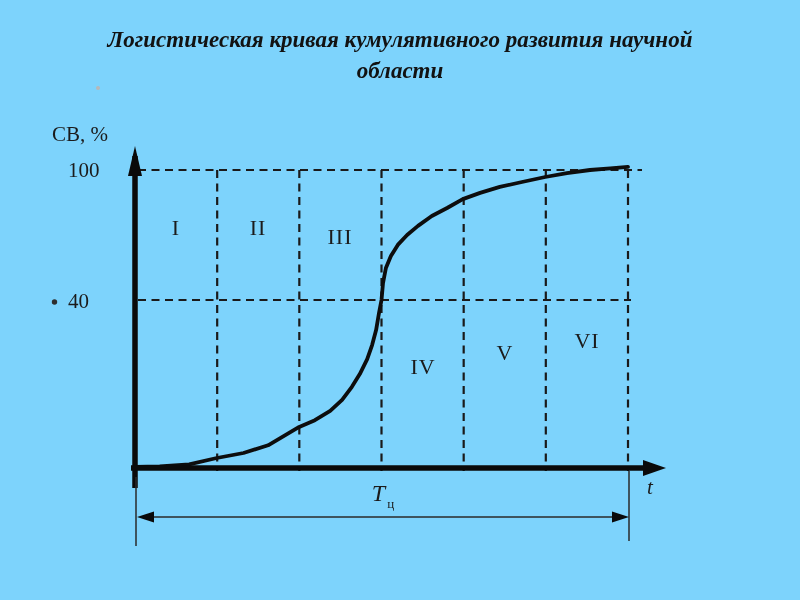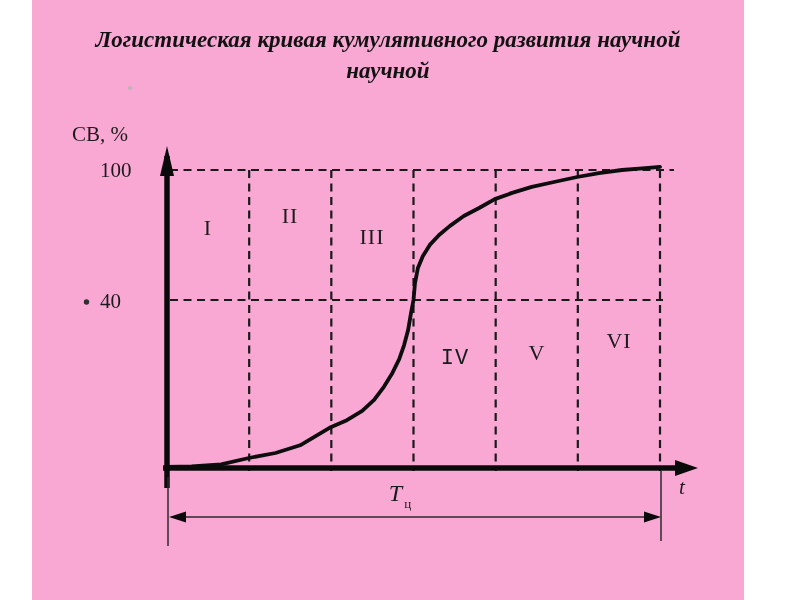--- a/index.html
+++ b/index.html
@@ -1,54 +1,54 @@
 <!DOCTYPE html>
 <html><head>
 <meta charset="utf-8">
 <style>
   html,body{margin:0;padding:0;background:#ffffff;}
   .stage{
-    position:relative;width:712px;height:600px;background:#f9a8d4;
-    font-family:"Liberation Serif","DejaVu Serif",serif;color:#161616;overflow:hidden;margin-left:32px;
+    position:relative;width:800px;height:600px;background:#7dd3fc;
+    font-family:"Liberation Serif","DejaVu Serif",serif;color:#161616;overflow:hidden;
   }
   .title{
     position:absolute;top:24px;left:0;width:100%;text-align:center;
     font-size:23px;font-weight:bold;font-style:italic;line-height:1.35;color:#121212;
   }
   .lbl{position:absolute;font-size:21px;color:#1b1b1b;white-space:nowrap;}
   .zl{position:absolute;transform:translate(-50%,-50%);font-size:22px;color:#1b1b1b;letter-spacing:1px;}
   #zone-1{left:176px;top:228px;}
-  #zone-2{left:258px;top:216px;}
+  #zone-2{left:258px;top:228px;}
   #zone-3{left:340px;top:237px;}
-  #zone-4{left:423px;top:358px;font-family:Liberation Mono, monospace;}
+  #zone-4{left:423px;top:367px;}
   #zone-5{left:505px;top:353px;}
   #zone-6{left:587px;top:341px;}
-  .ylab{left:40px;top:122px;}
+  .ylab{left:52px;top:122px;}
   .tick{width:56px;text-align:left;left:68px;}
   .tick-100{top:158px;}
   .tick-50{top:289px;}
   .xlab{left:647px;top:475px;font-style:italic;}
-  .cycle{left:368px;top:480px;transform:translateX(-50%);}
+  .cycle{left:383px;top:480px;transform:translateX(-50%);}
   .cycle .sym{font-style:italic;font-size:24px;}
   .cycle .sub{font-size:13px;vertical-align:-7px;margin-left:2px;}
   svg{position:absolute;left:0;top:0;}
   .dash{stroke:#1a1a1a;stroke-width:2.2;stroke-dasharray:8 5.5;fill:none;}
   .axis{stroke:#0a0a0a;stroke-width:5.5;fill:none;}
   .thin{stroke:#2a2a2a;stroke-width:1.5;fill:none;}
   .ink{fill:#0a0a0a;}
   .curve{stroke:#0d0d0d;stroke-width:3.8;fill:none;stroke-linecap:round;stroke-linejoin:round;}
 </style>
 </head>
 <body>
 
 <div class="stage">
 
   <div class="title">
     <div>Логистическая кривая кумулятивного развития научной</div>
-    <div>научной</div>
+    <div>области</div>
   </div>
 
   <svg width="800" height="600" viewBox="0 0 800 600">
 
     <g id="grid">
         <line x1="138" x2="631" y1="300" y2="300" class="dash"></line>
         <line x1="138" x2="642" y1="170" y2="170" class="dash"></line>
         <line x1="217.1831" x2="217.1831" y1="170" y2="471" class="dash"></line>
         <line x1="299.31690000000003" x2="299.31690000000003" y1="170" y2="471" class="dash"></line>
         <line x1="381.5" x2="381.5" y1="170" y2="471" class="dash"></line>

